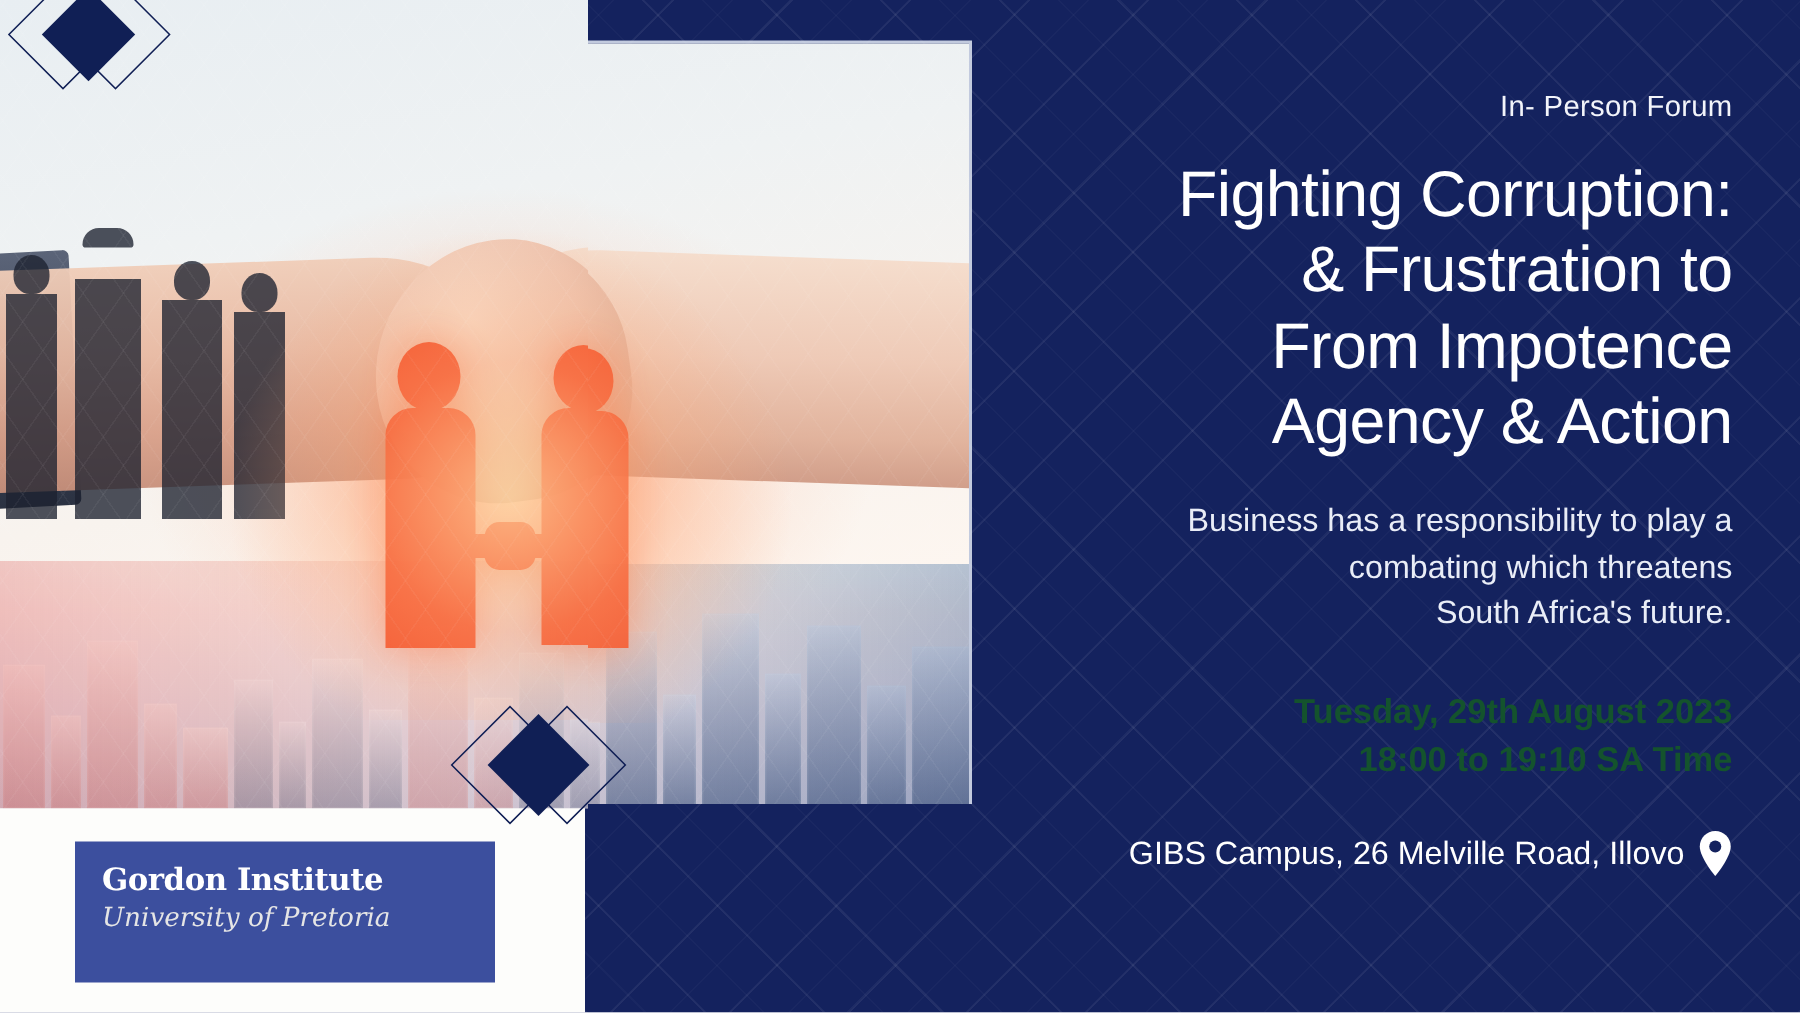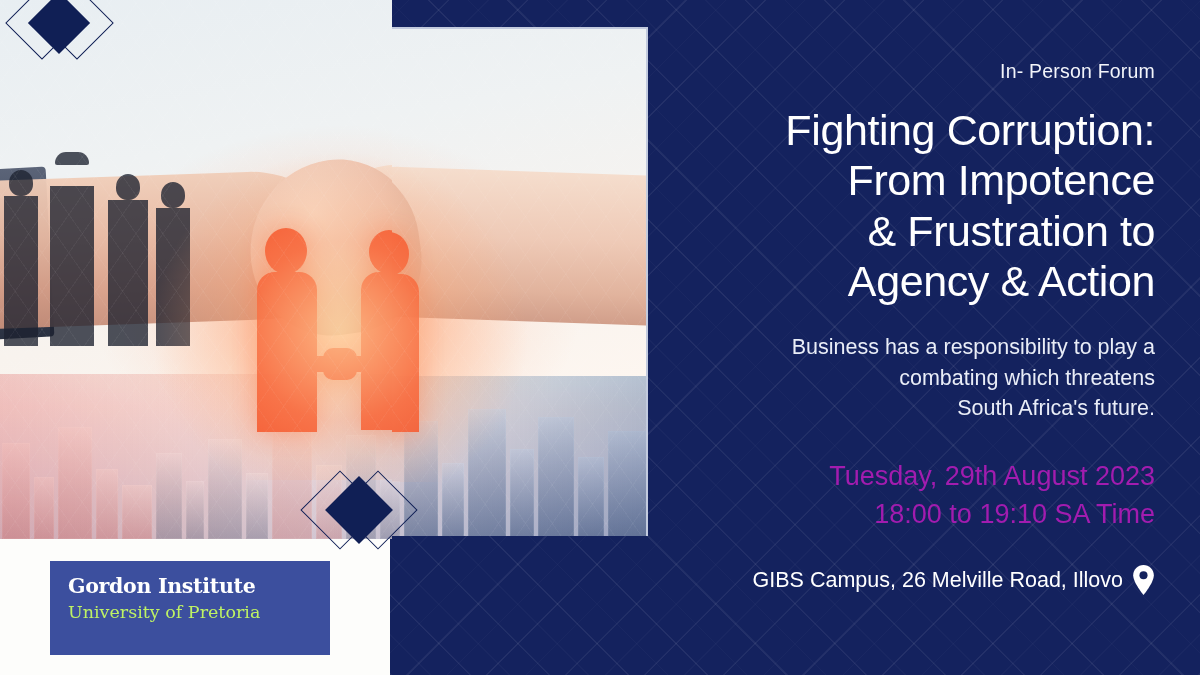--- a/index.html
+++ b/index.html
@@ -170,21 +170,22 @@
     line-height:1.11;
     letter-spacing:-0.3px;
     color:#ffffff;
   }
   .gibs-sub {
     font-family:"DejaVu Serif", serif;
     font-weight:400;
     font-size:17.5px;
     line-height:1.2;
     margin-top:4px;
-    color:#bef264;
+    color:#e5e5e5;
+    font-style:italic;
   }
 
   
   .content {
     position:absolute; left:648px; top:0; width:552px; height:675px;
     text-align:right;
     color:#ffffff;
     padding-right:45px;
   }
   .kicker {
@@ -204,24 +205,24 @@
   }
   .blurb {
     margin-top:26px;
     font-size:21.5px;
     font-weight:400;
     line-height:1.42;
     color:#e9edf7;
   }
   .datetime {
     margin-top:34px;
-    font-size:27px;
-    font-weight:400;
+    font-size:23px;
+    font-weight:700;
     line-height:1.4;
-    color:#a21caf;
+    color:#14532d;
   }
   .venue-row {
     margin-top:32px;
     display:flex; align-items:center; justify-content:flex-end; gap:9px;
   }
   .venue-text {
     font-size:21.5px;
     font-weight:400;
     color:#ffffff;
     text-align:right;
@@ -339,22 +340,22 @@
     <div class="gibs-main">Gordon Institute</div>
     <div class="gibs-sub">University of Pretoria</div>
   </div>
 
   <div class="content">
 
     <div class="kicker">In- Person Forum</div>
 
     <h1 class="headline">
       <div>Fighting Corruption:</div>
+      <div>&amp; Frustration to</div>
       <div>From Impotence</div>
-      <div>&amp; Frustration to</div>
       <div>Agency &amp; Action</div>
     </h1>
 
     <div class="blurb">
       <div>Business has a responsibility to play a</div>
       <div>combating which threatens</div>
       <div>South Africa's future.</div>
     </div>
 
     <div class="datetime">

